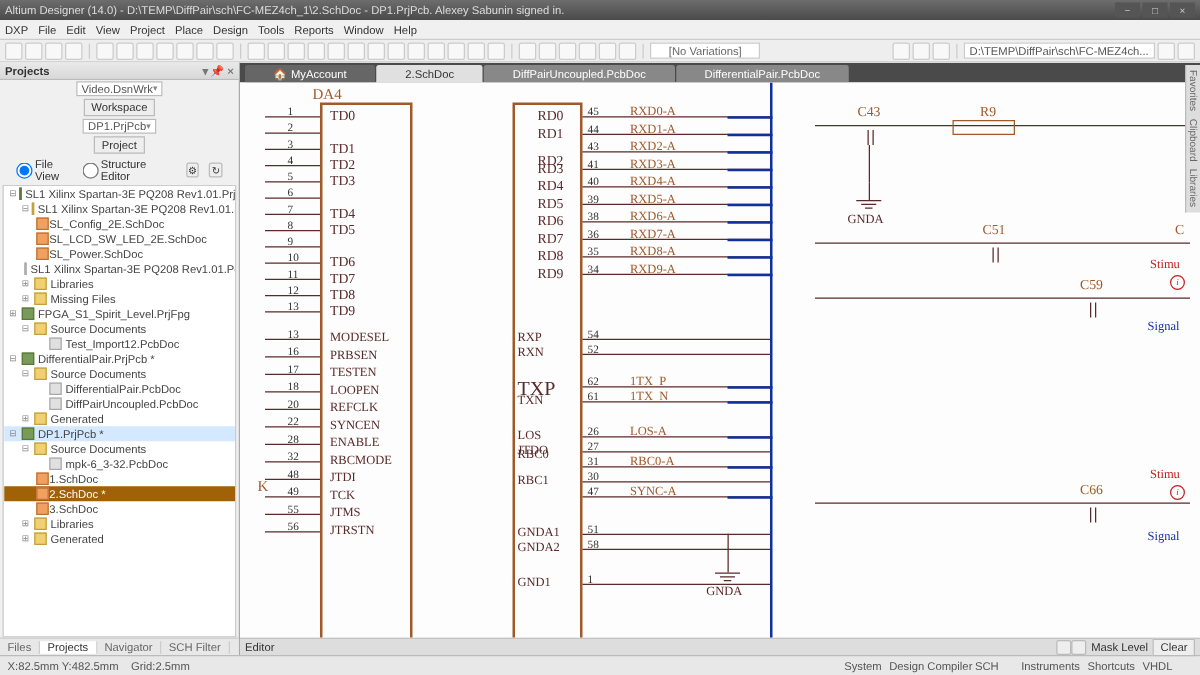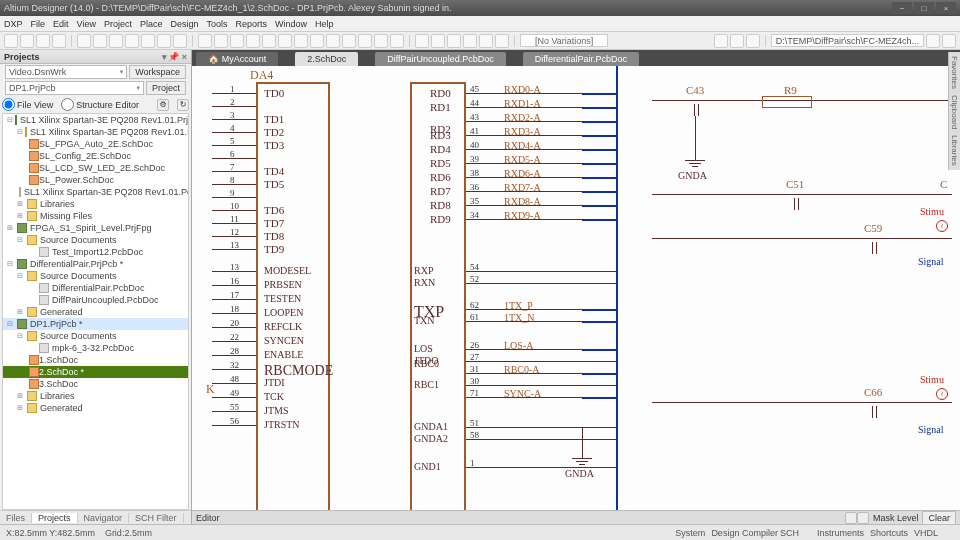--- a/index.html
+++ b/index.html
@@ -12,44 +12,44 @@
 .toolbar { height: 18px; background: #eee; border-bottom: 1px solid #ccc; display: flex; align-items: center; padding: 0 4px; gap: 2px; }
 .tbtn { width: 14px; height: 14px; background: #f8f8f8; border: 1px solid #ccc; border-radius: 2px; cursor: pointer; }
 .tsep { width: 1px; height: 12px; background: #ccc; margin: 0 3px; }
 .novar { font-size: 9px; padding: 0 14px; border: 1px solid #ccc; background: #fff; height: 13px; display: inline-flex; align-items: center; color: #666; }
 .titlefield { background: #fff; border: 1px solid #ccc; padding: 0 4px; height: 13px; display: inline-flex; align-items: center; font-size: 9px; color: #555; }
 .main { display: flex; height: 474px; }
 .sidebar { width: 192px; background: #f0f0f0; display: flex; flex-direction: column; border-right: 1px solid #aaa; }
 .panelhdr { height: 14px; background: linear-gradient(#e9e9e9,#d8d8d8); border-bottom: 1px solid #bbb; font-weight: bold; padding: 0 4px; display: flex; align-items: center; font-size: 9px; }
 .panelhdr .sp { flex: 1; }
 .panelhdr .pb { font-size: 9px; margin-left: 2px; cursor: pointer; color: #777; }
-.drow { display: flex; padding: 1px 5px; gap: 2px; align-items: center; }
+.drow { display: flex; padding: 1px 5px; gap: 2px; align-items: center; flex-direction: column; }
 .dd { flex: 1; background: #fff; border: 1px solid #bbb; height: 14px; padding: 0 3px; font-size: 9px; color: #555; display: flex; align-items: center; }
 .dd::after { content: "▾"; font-size: 7px; color: #888; margin-left: auto; }
 .btn { background: #eee; border: 1px solid #bbb; padding: 0 5px; height: 14px; font-size: 9px; cursor: pointer; display: inline-flex; align-items: center; }
-.radio { display: flex; gap: 8px; padding: 2px 2px; font-size: 9px; align-items: center; justify-content: space-between; }
+.radio { display: flex; gap: 8px; padding: 2px 13px; font-size: 9px; align-items: center; justify-content: space-between; }
 .radio label { display: flex; align-items: center; gap: 2px; }
 .radio input { margin: 0; }
 .rbtn { width: 12px; height: 12px; background: #eee; border: 1px solid #bbb; border-radius: 2px; cursor: pointer; font-size: 8px; display: inline-flex; align-items: center; justify-content: center; }
 .tree { flex: 1; background: #fff; border: 1px solid #ccc; margin: 0 2px; overflow-y: auto; font-size: 9px; }
 .treerow { padding: 1px 0 1px 4px; white-space: nowrap; color: #444; cursor: pointer; display: flex; align-items: center; }
 .treerow.d1 { padding-left: 14px; } .treerow.d2 { padding-left: 26px; }
-.treerow.sel { background: #4d7c0f; color: #fff; }
+.treerow.sel { background: #a16207; color: #fff; }
 .treerow .exp { color: #888; margin-right: 2px; font-size: 7px; display: inline-block; width: 8px; }
 .treerow .ico { width: 10px; height: 10px; margin-right: 3px; display: inline-block; }
 .ico.prj { background: #7a9a5a; border: 1px solid #5a7a3a; }
 .ico.fld { background: #f0d070; border: 1px solid #c0a040; }
 .ico.doc { background: #e0e0e0; border: 1px solid #aaa; }
 .ico.sch { background: #f0a060; border: 1px solid #c07030; }
 .bottomtabs { height: 14px; background: #e8e8e8; border-top: 1px solid #ccc; display: flex; align-items: center; font-size: 9px; }
 .bottomtabs span { padding: 0 6px; cursor: pointer; border-right: 1px solid #ccc; color: #666; }
 .bottomtabs span.active { background: #fff; color: #333; }
 .editor { flex: 1; display: flex; flex-direction: column; background: #fff; }
 .doctabs { height: 16px; background: #4a4a4a; display: flex; align-items: flex-end; padding: 0 4px; }
-.doctab { height: 14px; padding: 0 12px; background: #888; color: #fff; font-size: 9px; margin-right: 17px; display: flex; align-items: center; border-radius: 2px 2px 0 0; cursor: pointer; text-align: center; }
+.doctab { height: 14px; padding: 0 23px; background: #888; color: #fff; font-size: 9px; margin-right: 1px; display: flex; align-items: center; border-radius: 2px 2px 0 0; cursor: pointer; text-align: center; }
 .doctab.active { background: #e0e0e0; color: #333; }
 .doctab.home { background: #666; }
 .canvas { flex: 1; background: #fdfdfd; position: relative; overflow: hidden; }
 .sch { position: absolute; font-family: "Times New Roman", serif; }
 .designator { color: #a05a2a; font-size: 12px; }
 .dark { color: #5a2a2a; font-size: 11px; }
 .netlabel { color: #a05a2a; font-size: 10px; }
 .compbody { border: 2px solid #a05a2a; background: transparent; }
 .wire { position: absolute; background: #5a2a2a; }
 .wireh { height: 1px; } .wirev { width: 1px; }
@@ -169,21 +169,20 @@
           <input type="radio" style="">
           <span>Structure Editor</span>
         </label>
       <span style="flex:1"></span>
       <span class="rbtn">⚙</span>
       <span class="rbtn">↻</span>
     </div>
     <div class="tree" id="tree">
         <div class="treerow d0" style=""><span class="exp">⊟</span><span class="ico prj"></span>SL1 Xilinx Spartan-3E PQ208 Rev1.01.PrjPcb</div>
         <div class="treerow d1" style=""><span class="exp">⊟</span><span class="ico fld"></span>SL1 Xilinx Spartan-3E PQ208 Rev1.01.SchDoc</div>
-        <div class="treerow d2" style=""><span class="exp"></span><span class="ico sch"></span>SL_FPGA_Auto_2E.SchDoc</div>
         <div class="treerow d2" style=""><span class="exp"></span><span class="ico sch"></span>SL_Config_2E.SchDoc</div>
         <div class="treerow d2" style=""><span class="exp"></span><span class="ico sch"></span>SL_LCD_SW_LED_2E.SchDoc</div>
         <div class="treerow d2" style=""><span class="exp"></span><span class="ico sch"></span>SL_Power.SchDoc</div>
         <div class="treerow d1" style=""><span class="exp"></span><span class="ico doc"></span>SL1 Xilinx Spartan-3E PQ208 Rev1.01.PcbDoc</div>
         <div class="treerow d1" style=""><span class="exp">⊞</span><span class="ico fld"></span>Libraries</div>
         <div class="treerow d1" style=""><span class="exp">⊞</span><span class="ico fld"></span>Missing Files</div>
         <div class="treerow d0" style=""><span class="exp">⊞</span><span class="ico prj"></span>FPGA_S1_Spirit_Level.PrjFpg</div>
         <div class="treerow d1" style=""><span class="exp">⊟</span><span class="ico fld"></span>Source Documents</div>
         <div class="treerow d2" style=""><span class="exp"></span><span class="ico doc"></span>Test_Import12.PcbDoc</div>
         <div class="treerow d0" style=""><span class="exp">⊟</span><span class="ico prj"></span>DifferentialPair.PrjPcb *</div>
@@ -272,21 +271,21 @@
         <div class="sch pinnum" style="left:38px;top:252px">20</div>
         <div class="sch dark" style="left:72px;top:255px;font-size:10px">REFCLK</div>
         <div class="wire wireh" style="left:20px;top:275px;width:44px"></div>
         <div class="sch pinnum" style="left:38px;top:266px">22</div>
         <div class="sch dark" style="left:72px;top:269px;font-size:10px">SYNCEN</div>
         <div class="wire wireh" style="left:20px;top:289px;width:44px"></div>
         <div class="sch pinnum" style="left:38px;top:280px">28</div>
         <div class="sch dark" style="left:72px;top:283px;font-size:10px">ENABLE</div>
         <div class="wire wireh" style="left:20px;top:303px;width:44px"></div>
         <div class="sch pinnum" style="left:38px;top:294px">32</div>
-        <div class="sch dark" style="left:72px;top:297px;font-size:14px">RBCMODE</div>
+        <div class="sch dark" style="left:72px;top:297px;font-size:10px">RBCMODE</div>
         <div class="wire wireh" style="left:20px;top:317px;width:44px"></div>
         <div class="sch pinnum" style="left:38px;top:308px">48</div>
         <div class="sch dark" style="left:72px;top:311px;font-size:10px">JTDI</div>
         <div class="wire wireh" style="left:20px;top:331px;width:44px"></div>
         <div class="sch pinnum" style="left:38px;top:322px">49</div>
         <div class="sch dark" style="left:72px;top:325px;font-size:10px">TCK</div>
         <div class="wire wireh" style="left:20px;top:345px;width:44px"></div>
         <div class="sch pinnum" style="left:38px;top:336px">55</div>
         <div class="sch dark" style="left:72px;top:339px;font-size:10px">JTMS</div>
         <div class="wire wireh" style="left:20px;top:359px;width:44px"></div>
@@ -354,21 +353,21 @@
         <div class="wire wireh" style="left:274px;top:295px;width:150px"></div>
         <div class="sch pinnum" style="left:278px;top:286px">27</div>
         <div class="sch dark" style="left:222px;top:292px;font-size:10px">RBC0</div>
         <div class="wire wireh" style="left:274px;top:307px;width:150px"></div>
         <div class="sch pinnum" style="left:278px;top:298px">31</div>
         <div class="sch netlabel" style="left:312px;top:298px">RBC0-A</div>
         <div class="sch dark" style="left:222px;top:313px;font-size:10px">RBC1</div>
         <div class="wire wireh" style="left:274px;top:319px;width:150px"></div>
         <div class="sch pinnum" style="left:278px;top:310px">30</div>
         <div class="wire wireh" style="left:274px;top:331px;width:150px"></div>
-        <div class="sch pinnum" style="left:278px;top:322px">71</div>
+        <div class="sch pinnum" style="left:278px;top:322px">47</div>
         <div class="sch netlabel" style="left:312px;top:322px">SYNC-A</div>
         <div class="sch dark" style="left:222px;top:355px;font-size:10px">GNDA1</div>
         <div class="wire wireh" style="left:274px;top:361px;width:150px"></div>
         <div class="sch pinnum" style="left:278px;top:352px">51</div>
         <div class="sch dark" style="left:222px;top:367px;font-size:10px">GNDA2</div>
         <div class="wire wireh" style="left:274px;top:373px;width:150px"></div>
         <div class="sch pinnum" style="left:278px;top:364px">58</div>
         <div class="sch dark" style="left:222px;top:395px;font-size:10px">GND1</div>
         <div class="wire wireh" style="left:274px;top:401px;width:150px"></div>
         <div class="sch pinnum" style="left:278px;top:392px">1</div>

